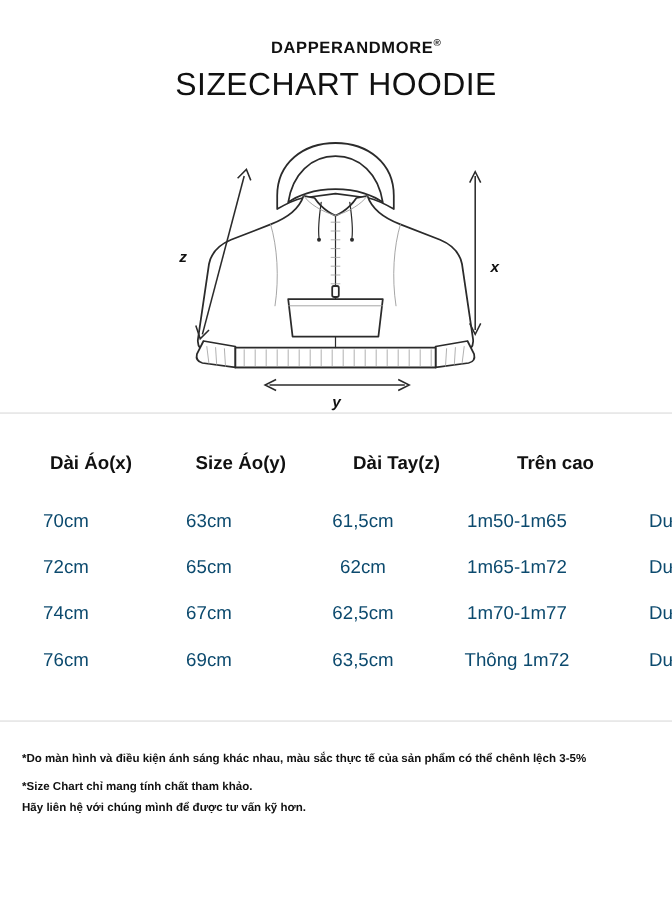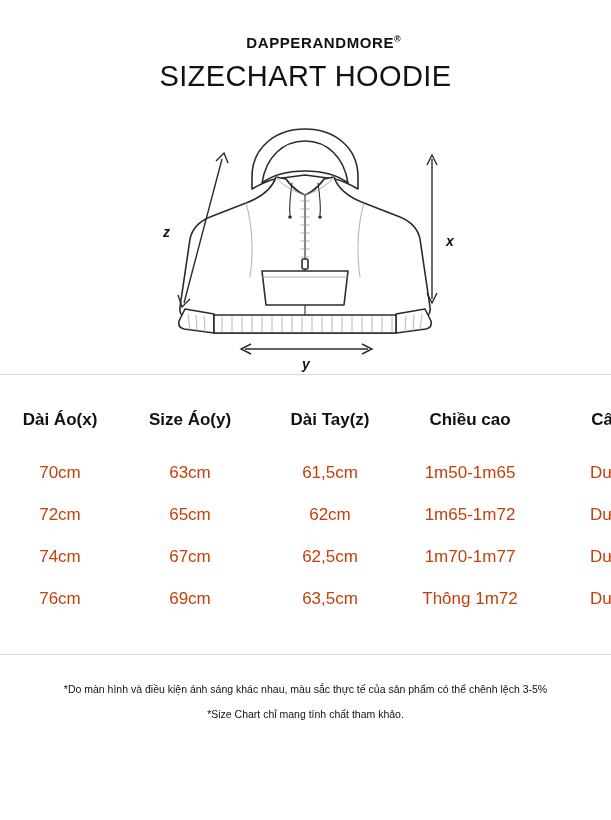--- a/index.html
+++ b/index.html
@@ -66,41 +66,42 @@
   th, td {
     text-align: center;
     font-weight: normal;
   }
   th {
     font-size: 17px;
     font-weight: bold;
     padding: 27px 0 22px 0;
     color: #111;
     white-space: nowrap;
+    text-align: right;
   }
   td {
     font-size: 17px;
     padding: 11px 0;
-    color: #c2410c;
+    color: #0c4a6e;
     white-space: nowrap;
   }
   col.c0 { width: 120px; }
   col.c1 { width: 140px; }
   col.c2 { width: 140px; }
   col.c3 { width: 140px; }
   col.c4 { width: 180px; }
 
   .table-section {
     overflow: hidden;
     width: 611px;
   }
 
   .notes {
     padding: 18px 20px 0 20px;
-    text-align: center;
+    font-weight: bold;
   }
   .notes p {
     margin: 0 0 3px 0;
     font-size: 10.5px;
     line-height: 16px;
     color: #111;
   }
   .notes .gap { margin-top: 9px; }
 
   
@@ -247,21 +248,21 @@
           <col class="c1">
           <col class="c2">
           <col class="c3">
           <col class="c4">
       </colgroup>
       <thead>
         <tr>
           <th>Dài Áo(x)</th>
           <th>Size Áo(y)</th>
           <th>Dài Tay(z)</th>
-          <th>Chiều cao</th>
+          <th>Trên cao</th>
           <th>Cân nặng</th>
         </tr>
       </thead>
       <tbody>
         <tr>
           <td>70cm</td>
           <td>63cm</td>
           <td>61,5cm</td>
           <td>1m50-1m65</td>
           <td>Dưới 55kg</td>
@@ -291,13 +292,14 @@
     </table>
   </div>
 </div>
 
 <div style="height:26px"></div>
 <hr class="divider">
 
 <div class="notes">
   <p>*Do màn hình và điều kiện ánh sáng khác nhau, màu sắc thực tế của sản phẩm có thể chênh lệch 3-5%</p>
   <p class="gap">*Size Chart chỉ mang tính chất tham khảo.</p>
+  <p>Hãy liên hệ với chúng mình để được tư vấn kỹ hơn.</p>
 </div>
 
 </body></html>

